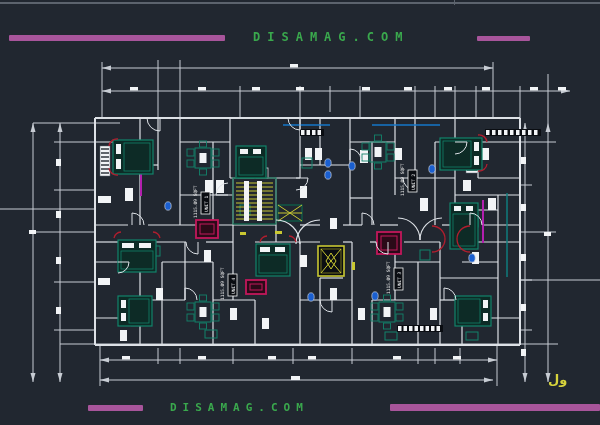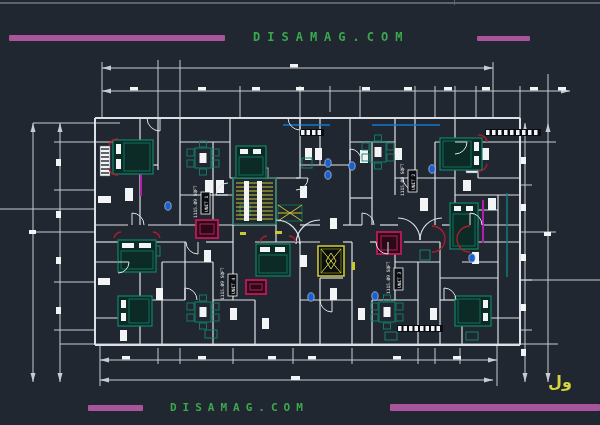--- a/index.html
+++ b/index.html
@@ -17,21 +17,21 @@
   .bar-br{left:390px;top:404px;width:210px;height:7px;}
   .sitetext{
     position:absolute;color:var(--green,#3aa84d);
     font-family:"DejaVu Sans Mono", monospace;
     font-weight:bold;
   }
   .site-top{left:253px;top:30px;font-size:12px;letter-spacing:7px;}
   .site-bottom{left:170px;top:401px;font-size:11px;letter-spacing:6px;}
   .floor-label{
     position:absolute;left:548px;top:372px;
-    color:var(--yellowText,#d6d33c);font-size:16px;font-weight:bold;
+    color:var(--yellowText,#d6d33c);font-size:13px;font-weight:bold;
     font-family:"DejaVu Sans", sans-serif;
   }
   svg.plan{position:absolute;left:0;top:0;}
 </style>
 </head>
 <body>
 
 <div class="stage">
   <div class="hairline"></div>
   <div class="toptick"></div>

